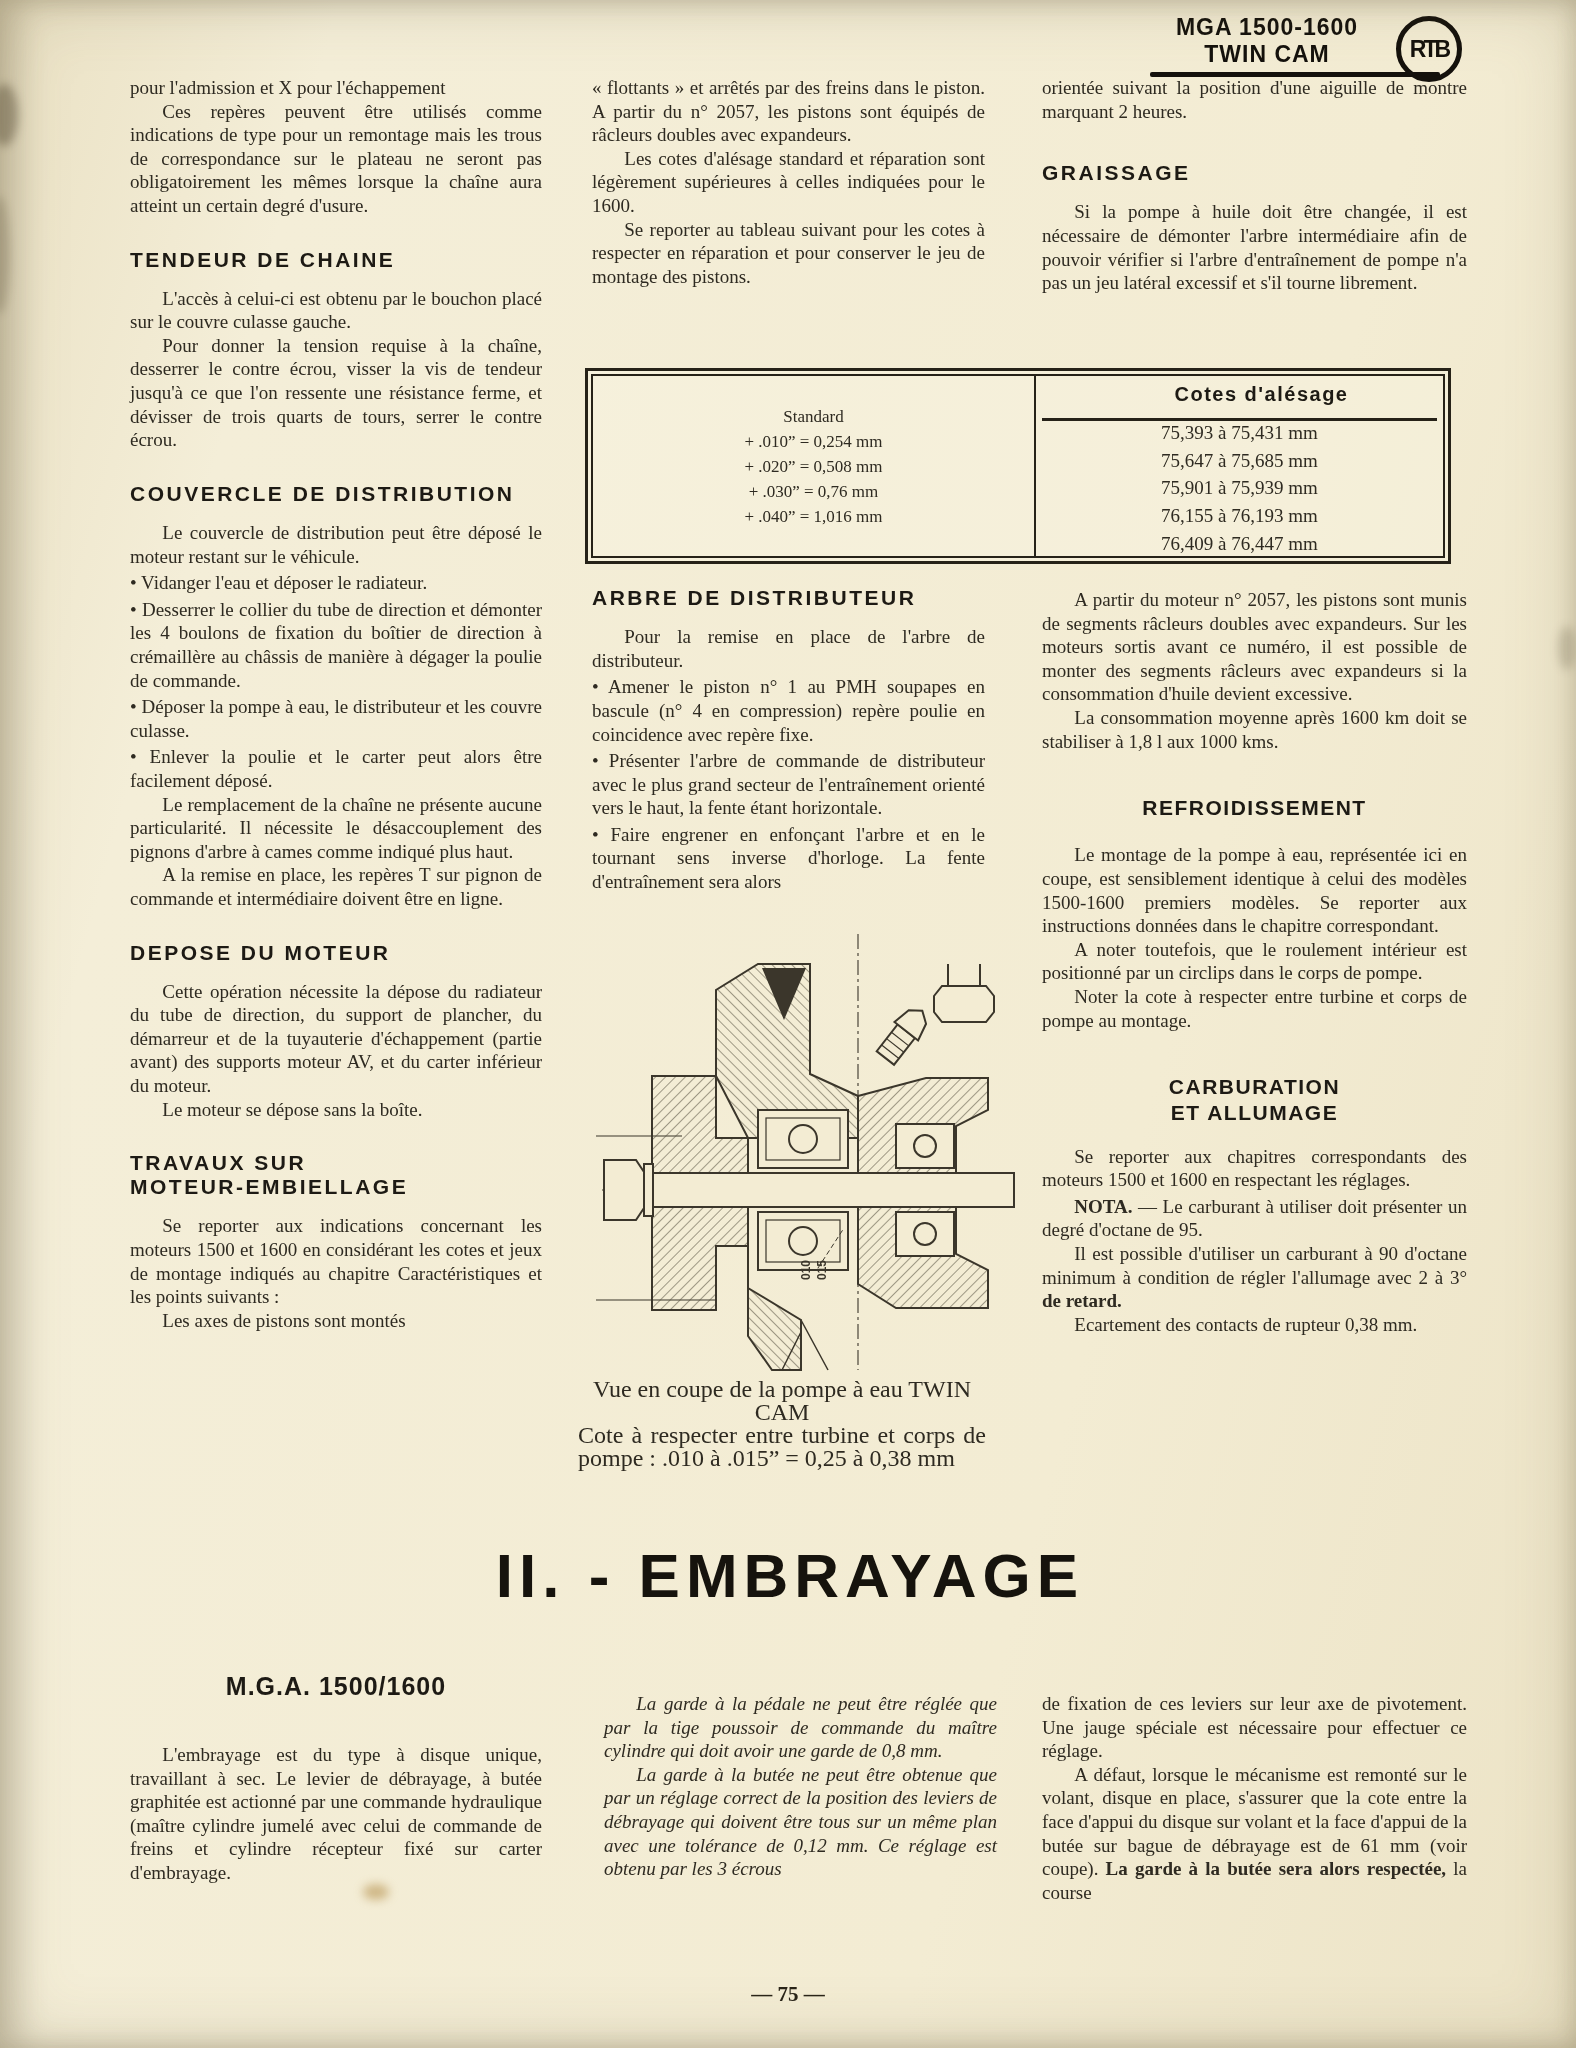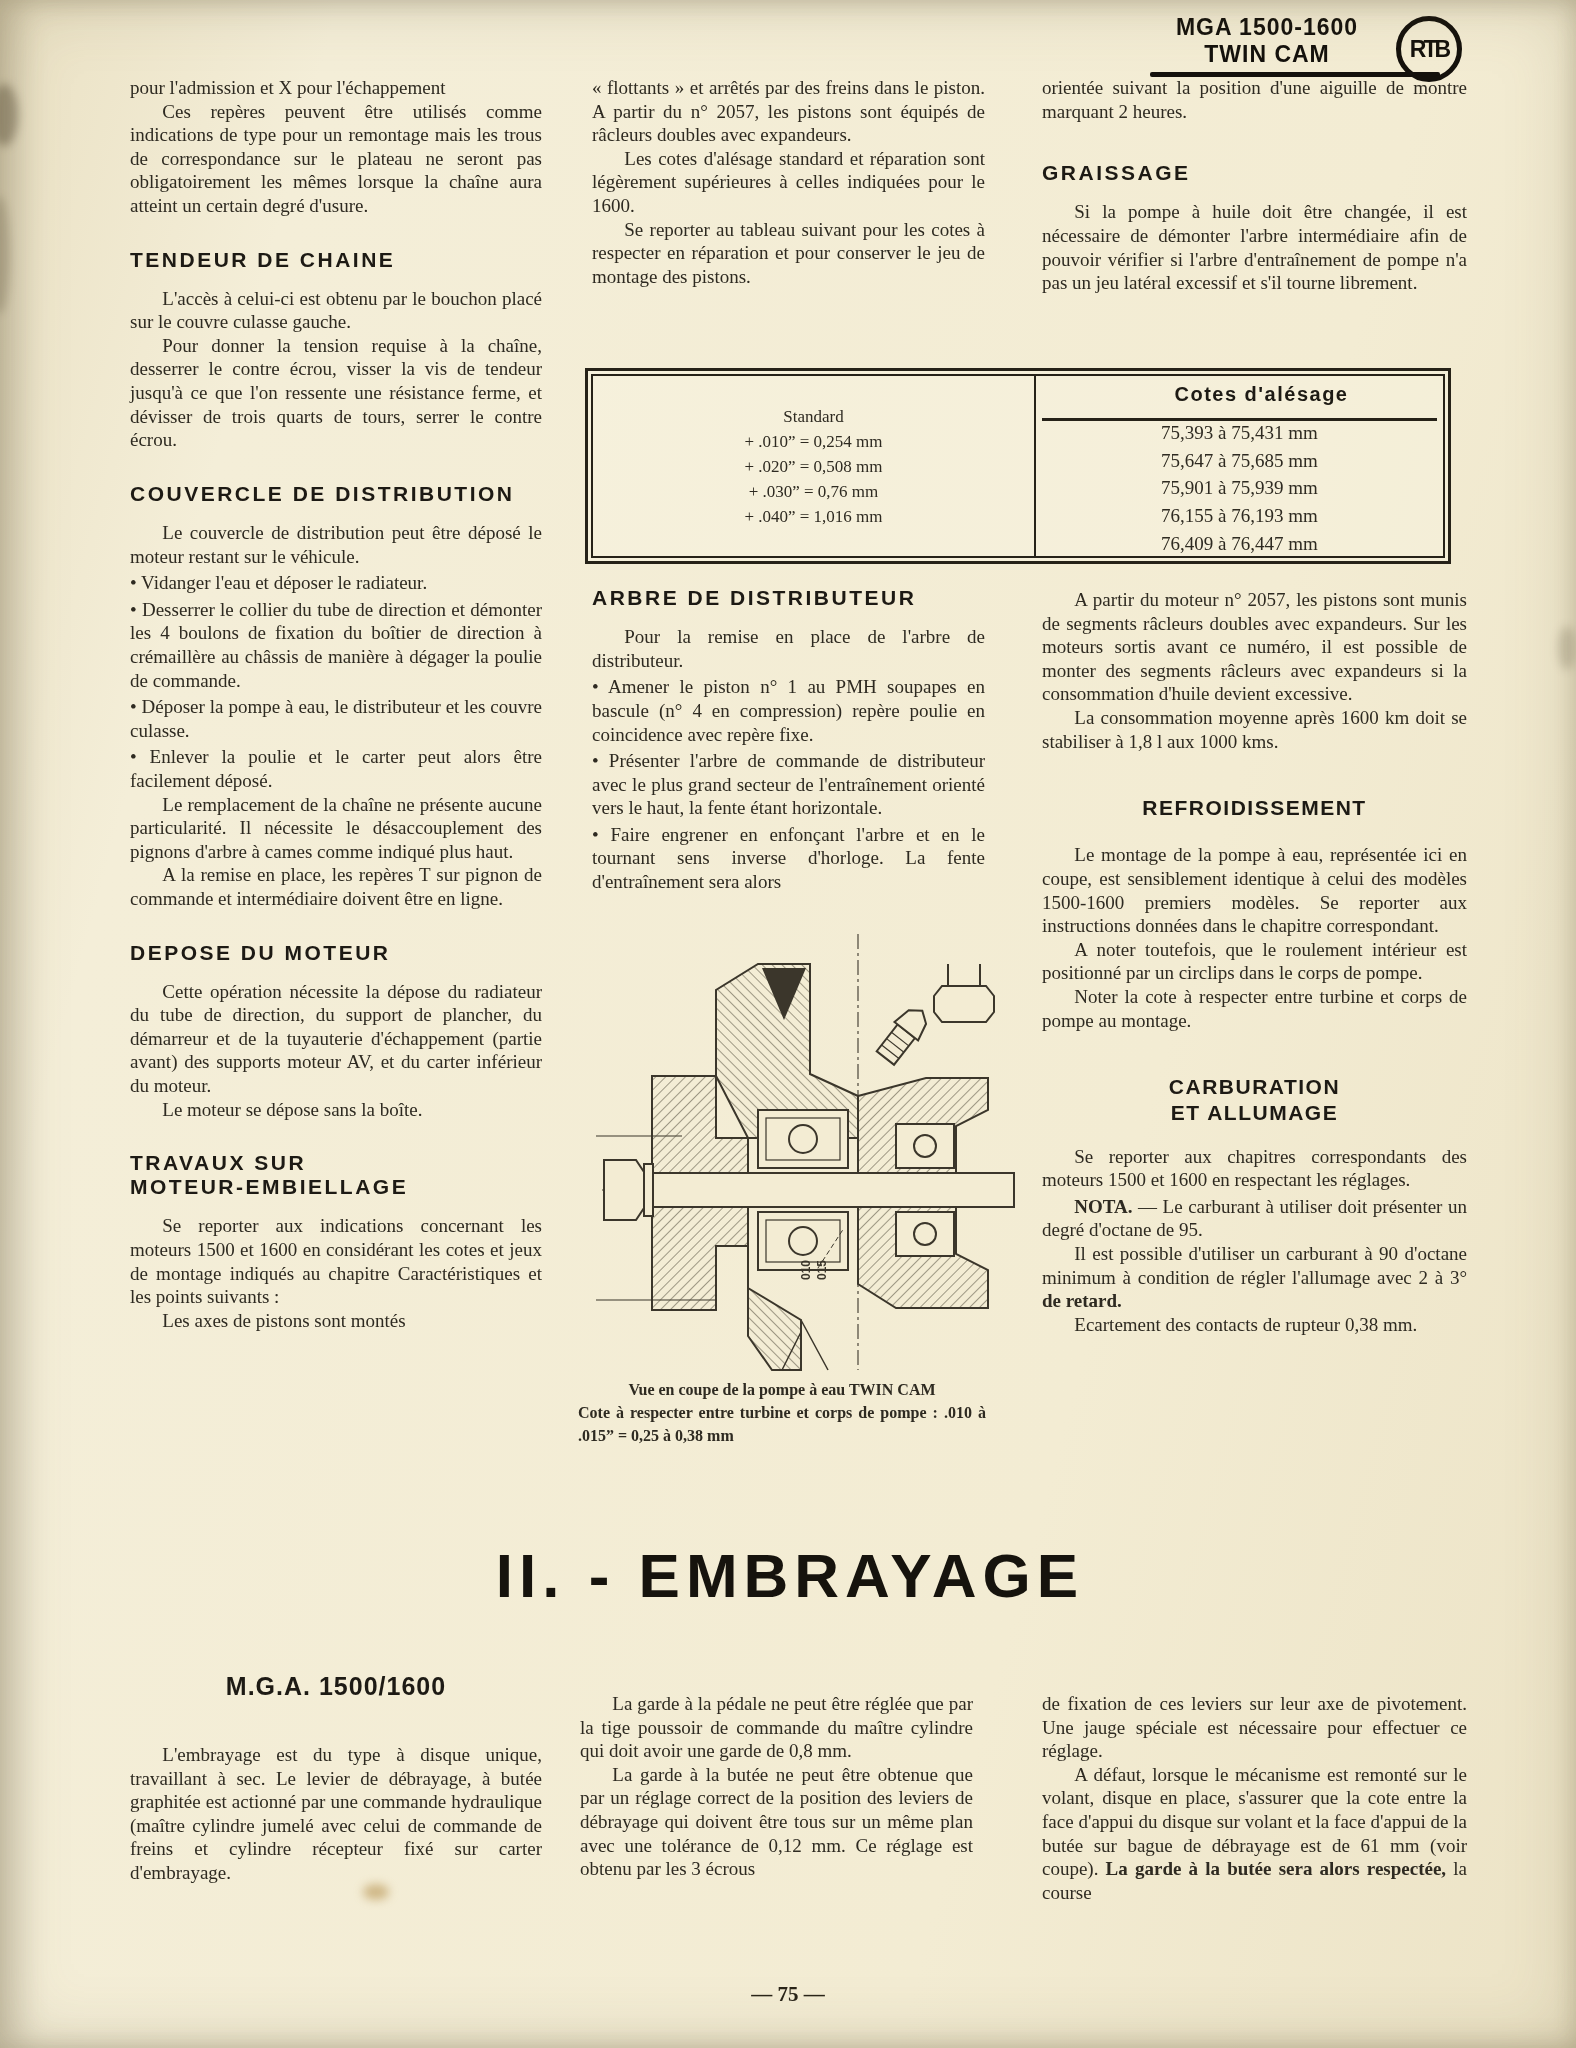--- a/index.html
+++ b/index.html
@@ -19,21 +19,21 @@
   b,.bold{font-weight:bold;}
   .h-sans{
     font-family:"Liberation Sans",sans-serif;font-weight:bold;color:#1d1a14;
     font-size:21px;letter-spacing:2.5px;margin:30px 0 15px;line-height:1.15;text-align:left;text-indent:0;
   }
   .h-first{margin-top:0;}
   .h-display{
     font-family:"Liberation Sans",sans-serif;font-weight:bold;color:#1d1a14;
     font-size:21px;letter-spacing:1.5px;text-align:center;line-height:1.25;margin:42px 0 22px;text-indent:0;
   }
-  .caption p{font-weight:bold;font-size:16px;line-height:23px;}
+  .caption p{font-weight:normal;font-size:24px;line-height:23px;}
   .caption .c1{text-align:center;}
   
   #hdr{left:1142px;top:14px;width:250px;text-align:center;
        font-family:"Liberation Sans",sans-serif;font-weight:bold;font-size:23px;line-height:27px;
        letter-spacing:1px;color:#14110c;}
   #hdrRule{left:1150px;top:72px;width:290px;height:5px;background:#14110c;border-radius:2px;}
   #logo{left:1396px;top:16px;width:56px;height:56px;border:5px solid #14110c;border-radius:50%;
         display:flex;align-items:center;justify-content:center;
         font-family:"Liberation Sans",sans-serif;font-weight:bold;font-size:23px;letter-spacing:-3px;color:#14110c;}
   
@@ -248,21 +248,21 @@
     <p class="ind">Ecartement des contacts de rupteur 0,38 mm.</p>
   </div>
 
   <div class="abs" id="embTitle">II. - EMBRAYAGE</div>
 
   <div class="abs" style="left:130px;top:1672px;width:412px;">
     <h3 id="mgaSub">M.G.A. 1500/1600</h3>
     <p class="ind">L'embrayage est du type à disque unique, travaillant à sec. Le levier de débrayage, à butée graphitée est actionné par une commande hydraulique (maître cylindre jumelé avec celui de commande de freins et cylindre récepteur fixé sur carter d'embrayage.</p>
   </div>
 
-  <div class="abs" style="left:580px;top:1692px;width:393px;">
+  <div class="abs" style="left:604px;top:1692px;width:393px;font-style:italic;">
     <p class="ind">La garde à la pédale ne peut être réglée que par la tige poussoir de commande du maître cylindre qui doit avoir une garde de 0,8 mm.</p>
     <p class="ind">La garde à la butée ne peut être obtenue que par un réglage correct de la position des leviers de débrayage qui doivent être tous sur un même plan avec une tolérance de 0,12 mm. Ce réglage est obtenu par les 3 écrous</p>
   </div>
 
   <div class="abs" style="left:1042px;top:1692px;width:425px;">
     <p>de fixation de ces leviers sur leur axe de pivotement. Une jauge spéciale est nécessaire pour effectuer ce réglage.</p>
     <p class="ind"><span>A défaut, lorsque le mécanisme est remonté sur le volant, disque en place, s'assurer que la cote entre la face d'appui du disque sur volant et la face d'appui de la butée sur bague de débrayage est de 61 mm (voir coupe). </span><b>La garde à la butée sera alors respectée,</b><span> la course</span></p>
   </div>
 
   <div class="abs" id="footer">— 75 —</div>

